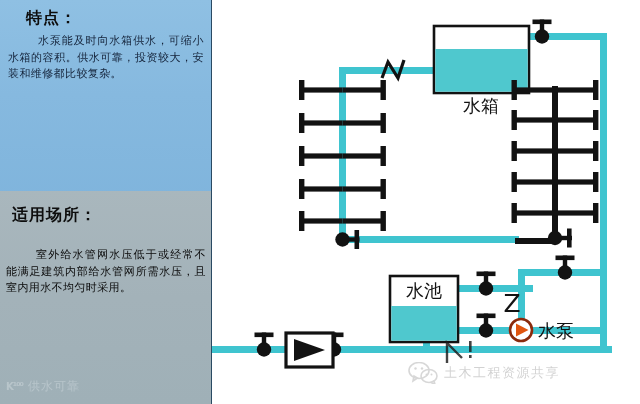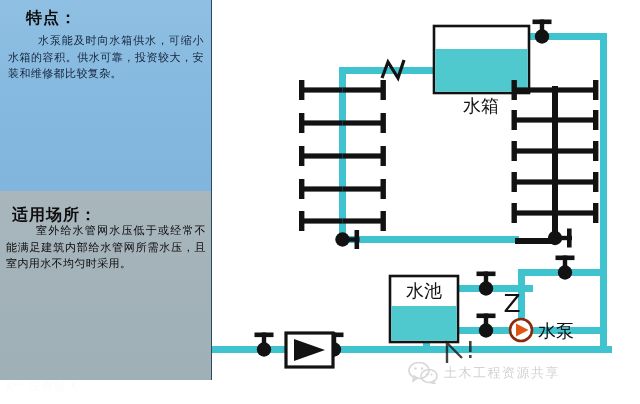--- a/index.html
+++ b/index.html
@@ -12,37 +12,37 @@
 
   
   .panel{position:absolute;left:0;width:212px;box-sizing:border-box;}
   #panel-top{
     top:0;height:212px;
     background:linear-gradient(180deg,#8fc0e3 0%,#86b9df 45%,#7fb4dc 100%);
     border-right:1px solid #2a4a63;
     border-bottom:1px solid #31506a;
   }
   #panel-bottom{
-    top:191px;height:189px;
+    top:191px;height:213px;
     background:linear-gradient(180deg,#a9b7bd 0%,#a3b2b9 50%,#9fb0b7 100%);
     border-right:1px solid #2a4a63;
   }
   .panel-heading{
     font-size:16px;font-weight:bold;color:#0d0d0d;
     letter-spacing:1px;
     padding:0;
   }
   .panel-body{
     font-size:11px;line-height:1.52;color:#101010;
     text-align:justify;letter-spacing:0.4px;
   }
   #panel-top .panel-heading{position:absolute;left:26px;top:8px;}
   #panel-top .panel-body{position:absolute;left:8px;top:33px;width:196px;text-indent:30px;color:#14233a;}
   #panel-bottom .panel-heading{position:absolute;left:12px;top:14px;}
-  #panel-bottom .panel-body{position:absolute;left:6px;top:32px;width:200px;text-indent:30px;color:#0a0a0a;}
+  #panel-bottom .panel-body{position:absolute;left:6px;top:56px;width:200px;text-indent:30px;color:#0a0a0a;}
 
   
   #wm-left{
     position:absolute;left:6px;top:378px;
     display:flex;align-items:center;gap:5px;
     opacity:.30;
   }
   #wm-left .wm-logo{
     font-size:10px;color:#f2f6f8;font-weight:bold;line-height:1;
     letter-spacing:-1px;
@@ -74,21 +74,21 @@
     <div class="panel-body">水泵能及时向水箱供水，可缩小水箱的容积。供水可靠，投资较大，安装和维修都比较复杂。</div>
   </div>
 
   <div class="panel" id="panel-bottom">
     <div class="panel-heading">适用场所：</div>
     <div class="panel-body">室外给水管网水压低于或经常不能满足建筑内部给水管网所需水压，且室内用水不均匀时采用。</div>
   </div>
 
   <div id="wm-left">
     <span class="wm-logo">K¹⁰⁰</span>
-    <span class="wm-text">投资较大</span>
+    <span class="wm-text">供水可靠</span>
   </div>
 
   <div id="diagram">
     <svg width="428" height="404" viewBox="0 0 428 404" xmlns="http://www.w3.org/2000/svg">
       <defs>
 
         <g id="fixpair">
 
           <rect x="-40" y="-2.6" width="40" height="5.2" fill="#121212"></rect>
           <rect x="-43.5" y="-10" width="5.4" height="20" fill="#121212"></rect>

